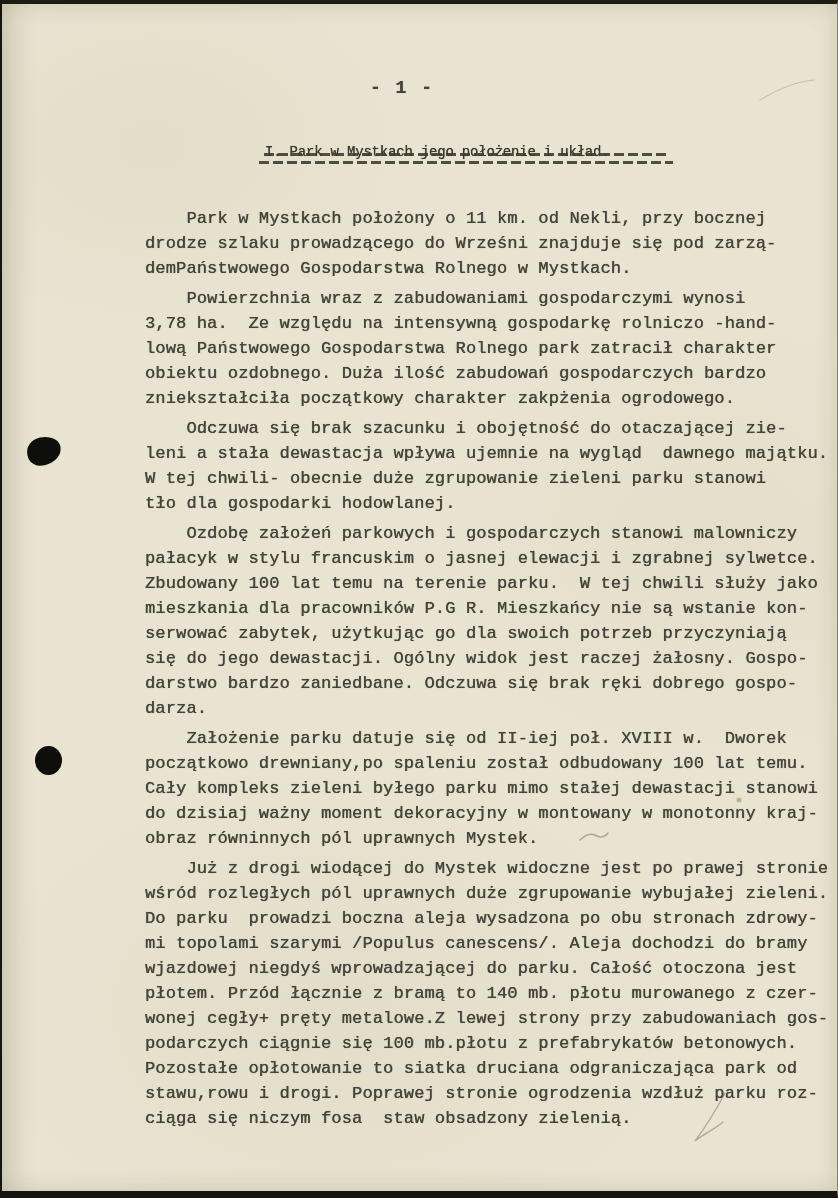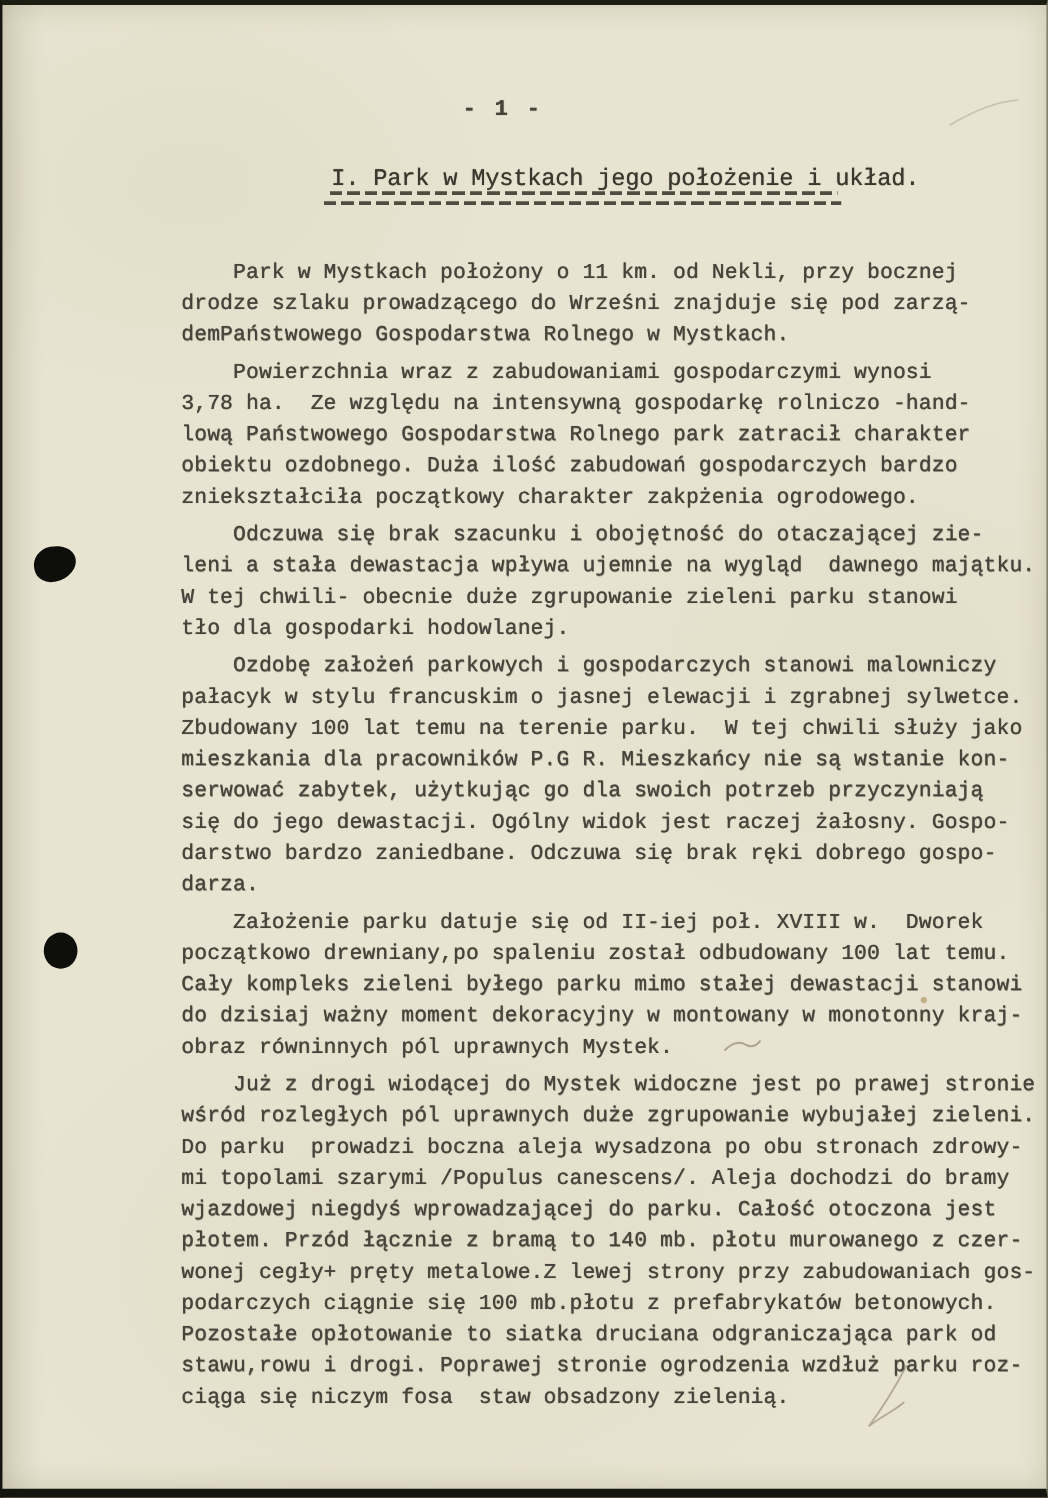--- a/index.html
+++ b/index.html
@@ -33,22 +33,22 @@
     top: 74px;
     font-size: 18px;
     font-weight: bold;
     letter-spacing: 2px;
     color: var(--ink, #45433a);
     text-shadow: 0 0 0.7px rgba(70,66,56,0.85);
   }
   .title {
     position: absolute;
     left: 263px;
-    top: 128px;
-    font-size: 19px;
+    top: 140px;
+    font-size: 14px;
     letter-spacing: -0.2px;
     color: #3a382e;
     white-space: pre;
     text-shadow: 0 0 0.7px rgba(58,56,46,0.9);
   }
   .u {
     position: absolute;
     height: 2.5px;
     background: repeating-linear-gradient(90deg, #3e3c31 0 10px, rgba(0,0,0,0) 10px 14px);
     opacity: 0.9;

